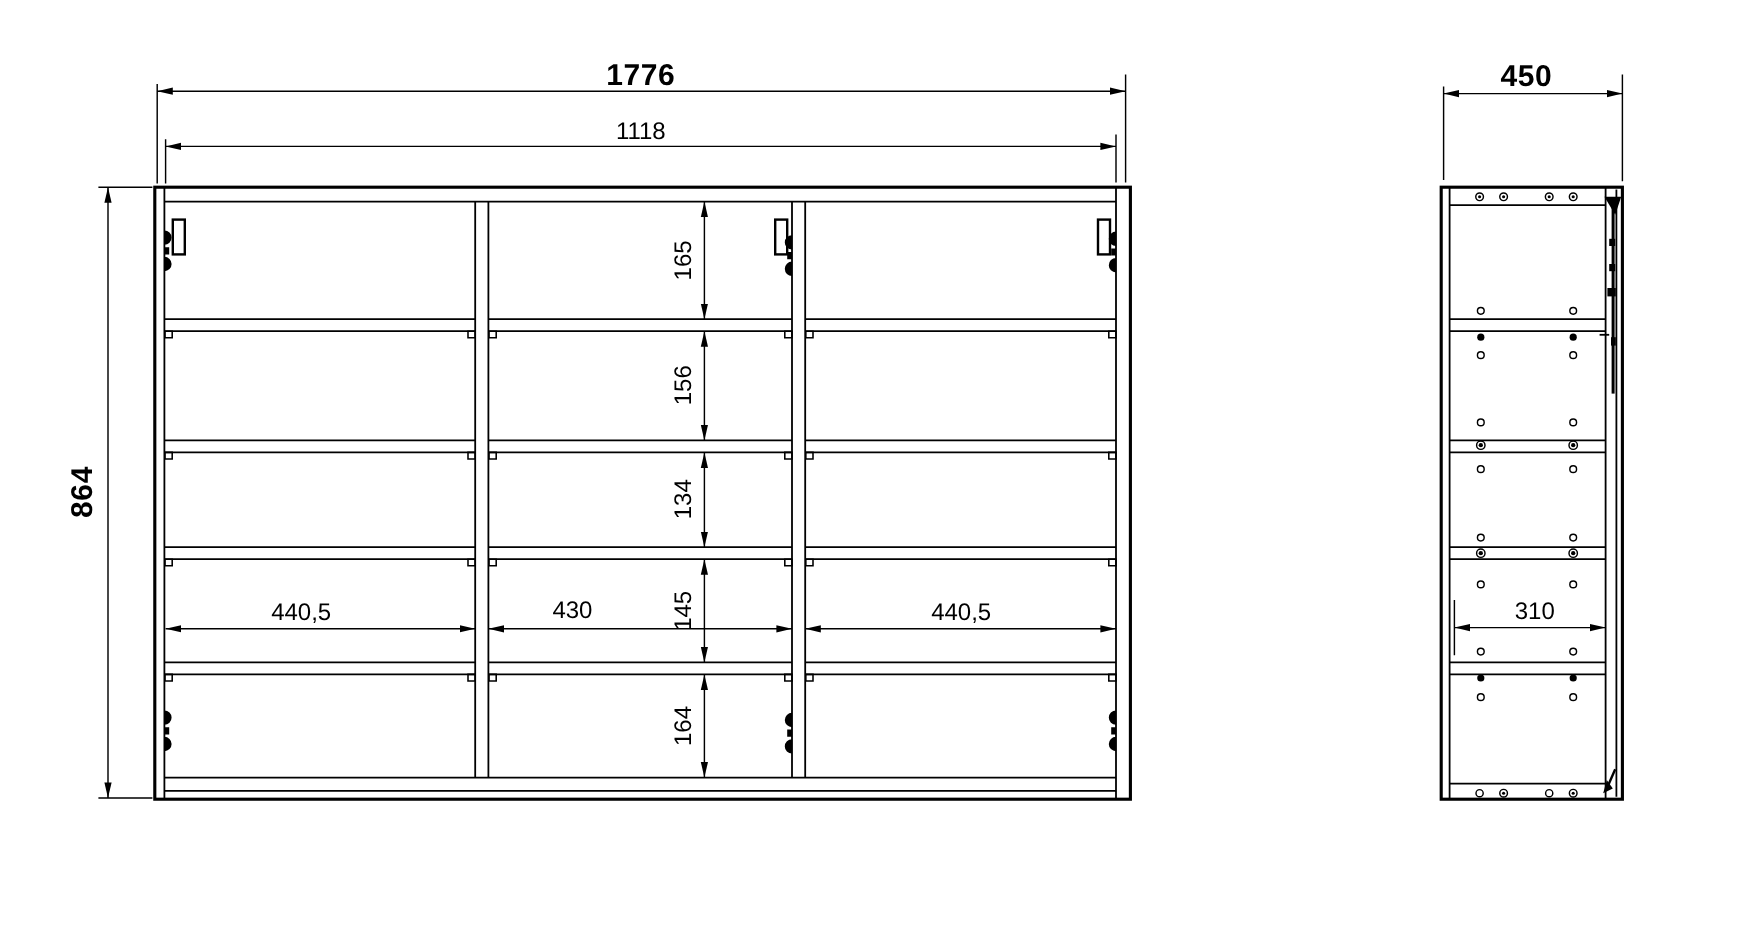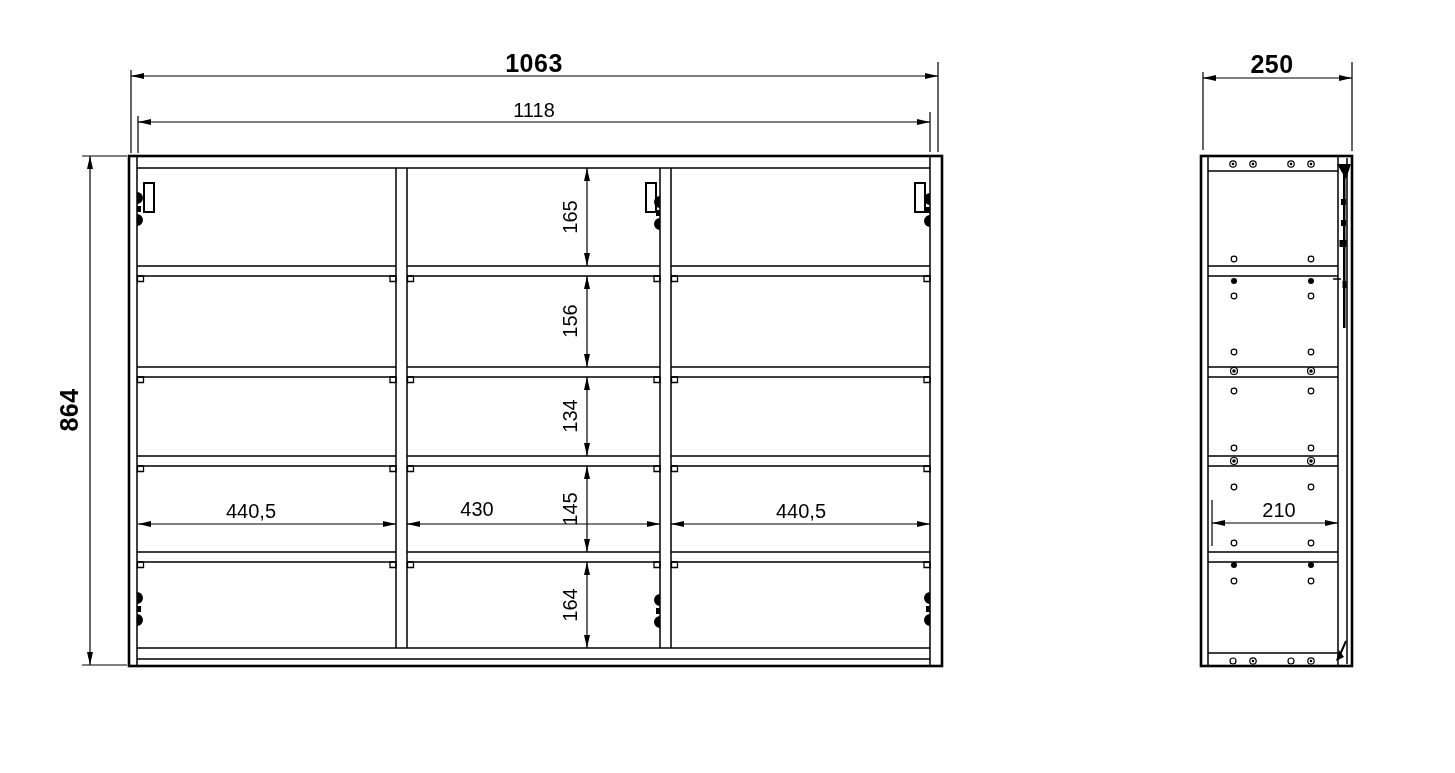--- a/index.html
+++ b/index.html
@@ -150,30 +150,30 @@
     </g>
 
     <g stroke-width="1.2">
       <line x1="1203" y1="78" x2="1352" y2="78" marker-start="url(#arr)" marker-end="url(#arr)"></line>
       <line x1="1212" y1="523" x2="1338" y2="523" marker-start="url(#arr)" marker-end="url(#arr)"></line>
       <path d="M1203,72 V150 M1352,62 V151 M1212,500 V546"></path>
     </g>
   </g>
 </svg>
 
-<div class="dim bold" style="left:534px;top:63px">1063</div>
+<div class="dim bold" style="left:534px;top:63px">1776</div>
 <div class="dim" style="left:534px;top:110px">1118</div>
 <div class="dim bold vert" style="left:69px;top:410px">864</div>
 
 <div class="dim vert" style="left:570px;top:217px">165</div>
 <div class="dim vert" style="left:570px;top:321px">156</div>
 <div class="dim vert" style="left:570px;top:416px">134</div>
 <div class="dim vert" style="left:570px;top:509px">145</div>
 <div class="dim vert" style="left:570px;top:605px">164</div>
 
 <div class="dim" style="left:251px;top:511px">440,5</div>
 <div class="dim" style="left:477px;top:509px">430</div>
 <div class="dim" style="left:801px;top:511px">440,5</div>
 
-<div class="dim bold" style="left:1272px;top:64px">250</div>
-<div class="dim" style="left:1279px;top:510px">210</div>
+<div class="dim bold" style="left:1272px;top:64px">450</div>
+<div class="dim" style="left:1279px;top:510px">310</div>
 
 </div>
 
 </body></html>

